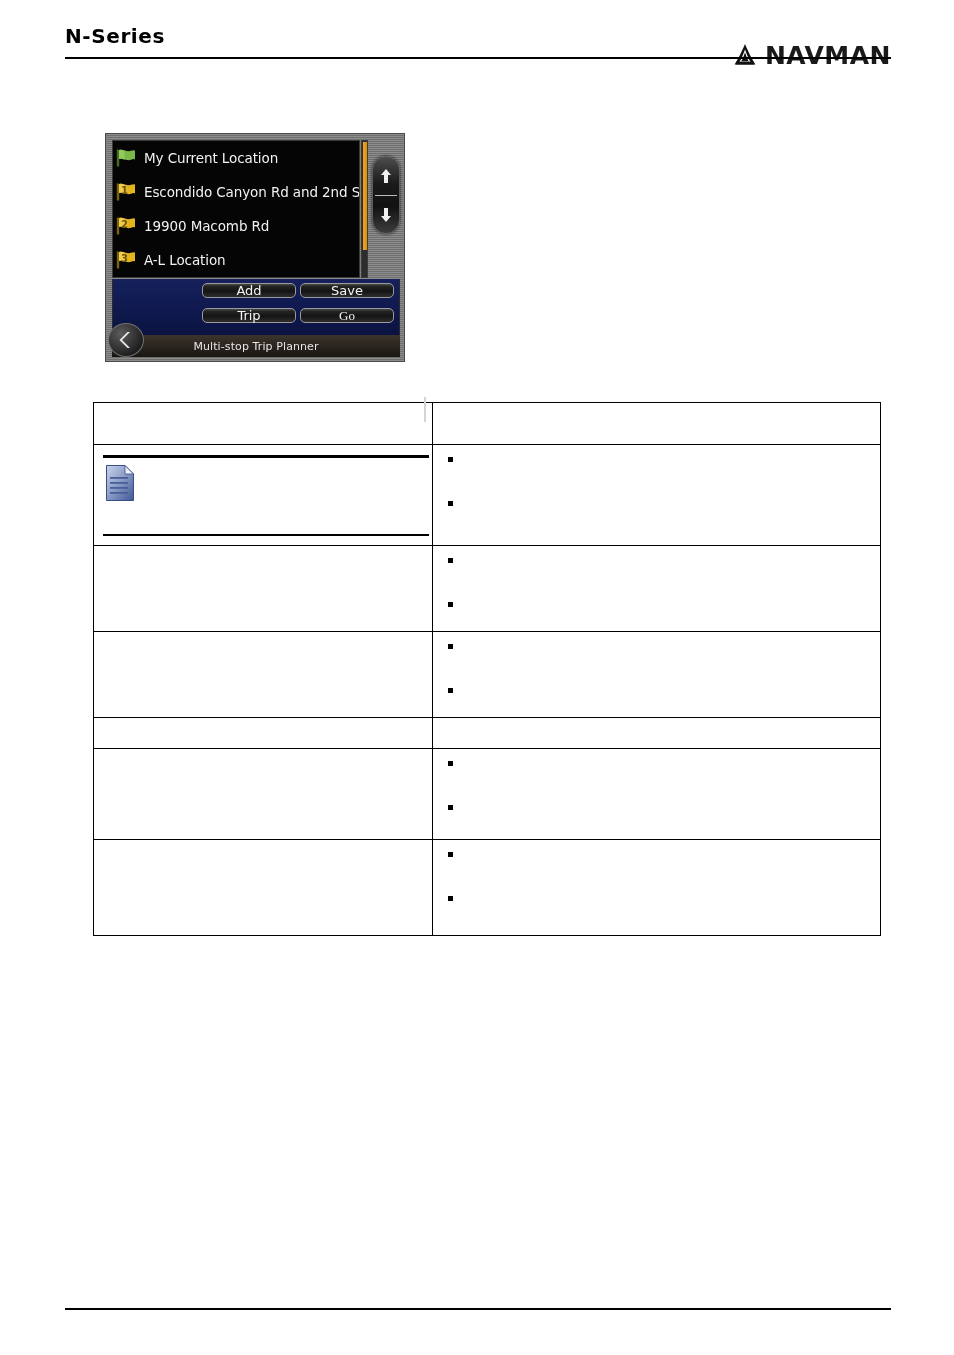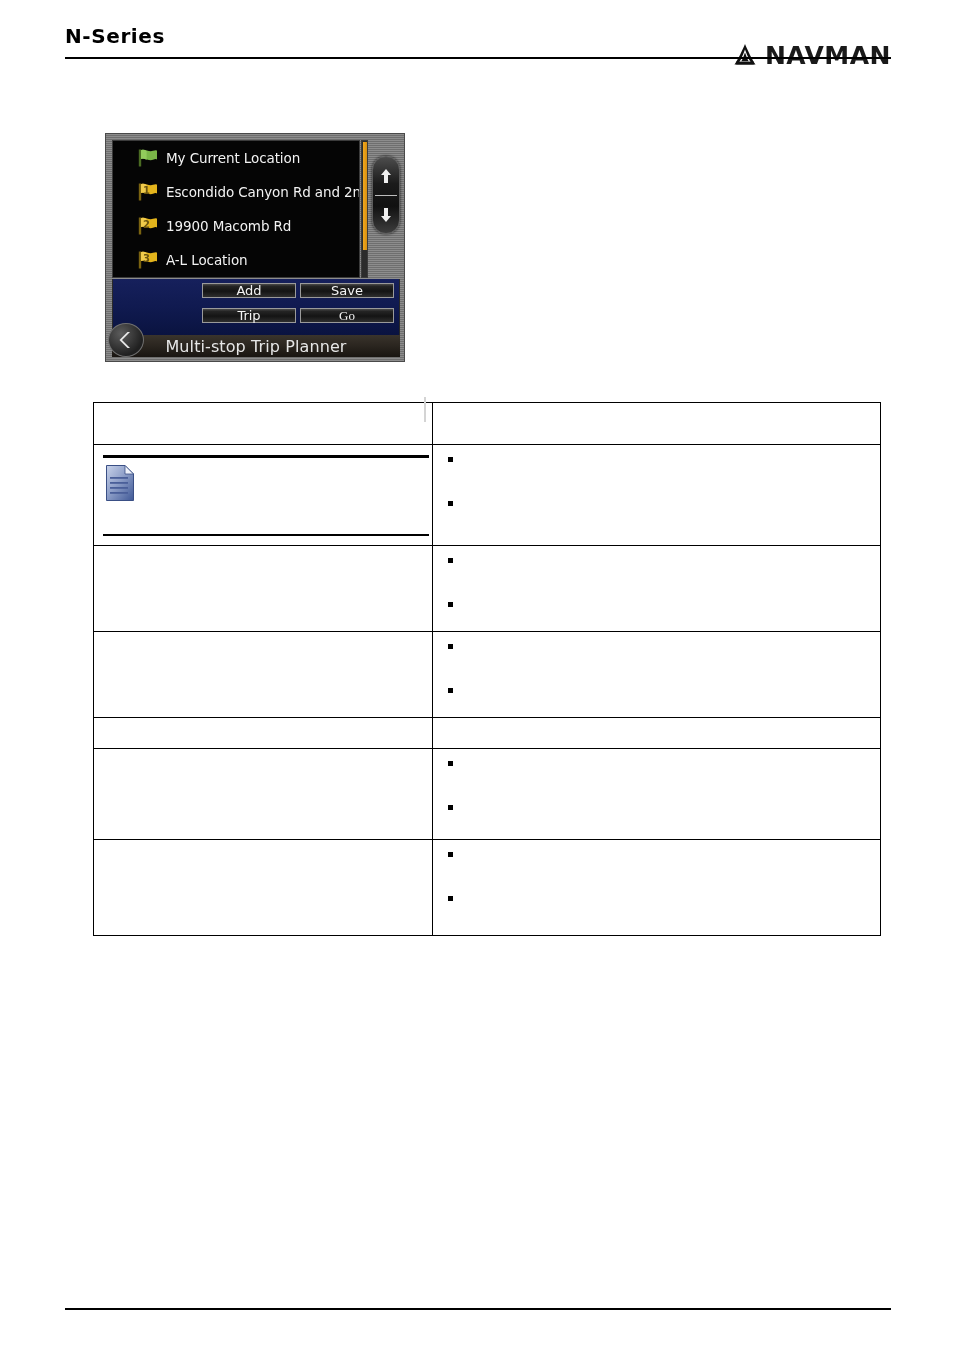--- a/index.html
+++ b/index.html
@@ -106,21 +106,21 @@
     background: #050505;
     border: 1px solid #3b3b3b;
     box-sizing: border-box;
     overflow: hidden;
   }
   .waypoint-row {
     position: relative;
     height: 34px;
     display: flex;
     align-items: center;
-    padding-left: 24px;
+    padding-left: 2px;
     box-sizing: border-box;
   }
   .flag-icon {
     width: 22px;
     height: 20px;
     flex: 0 0 22px;
     position: relative;
     margin-right: 7px;
   }
   .flag-icon svg { display: block; }
@@ -208,21 +208,21 @@
     height: 56px;
     background: linear-gradient(180deg, #16205c 0%, #101a50 50%, #0a1340 100%);
     border-left: 1px solid #2a2a2a;
     border-right: 1px solid #2a2a2a;
     box-sizing: border-box;
   }
   .device-btn {
     position: absolute;
     width: 94px;
     height: 15px;
-    border-radius: 0;
+    border-radius: 5px;
     background: linear-gradient(180deg, #4a4a4a 0%, #242424 18%, #141414 55%, #2e2e2e 100%);
     border: 1px solid #9a9a9a;
     box-sizing: border-box;
     display: flex;
     align-items: center;
     justify-content: center;
     color: #f4f4f4;
     font-size: 13px;
     font-family: "DejaVu Sans", sans-serif;
   }
@@ -237,21 +237,21 @@
     left: 0;
     top: 195px;
     width: 288px;
     height: 22px;
     background: linear-gradient(180deg, #3a342c 0%, #2a251f 50%, #191511 100%);
     display: flex;
     align-items: center;
     justify-content: center;
   }
   #device-title-text {
-    font-size: 16px;
+    font-size: 11px;
     color: #e6e6e6;
     font-family: "DejaVu Sans", sans-serif;
     letter-spacing: 0.1px;
   }
   #back-button {
     position: absolute;
     left: -4px;
     top: 183px;
     width: 36px;
     height: 34px;

